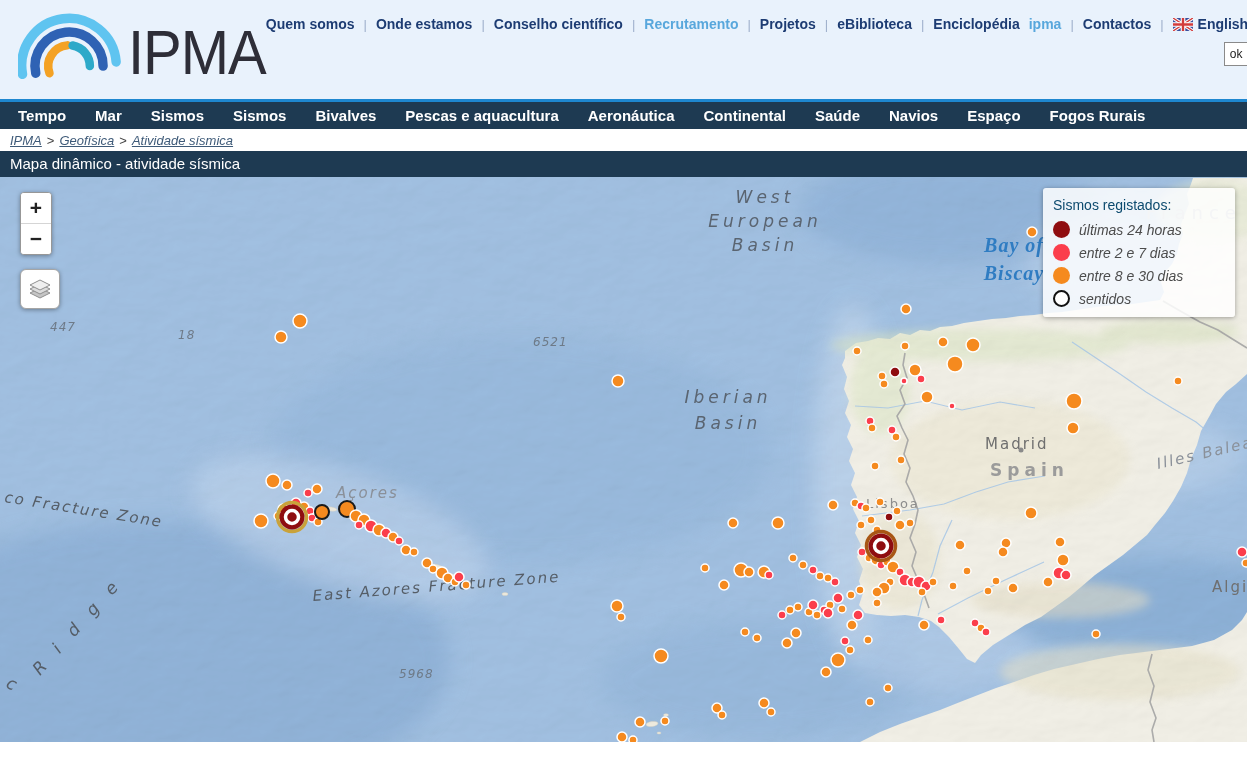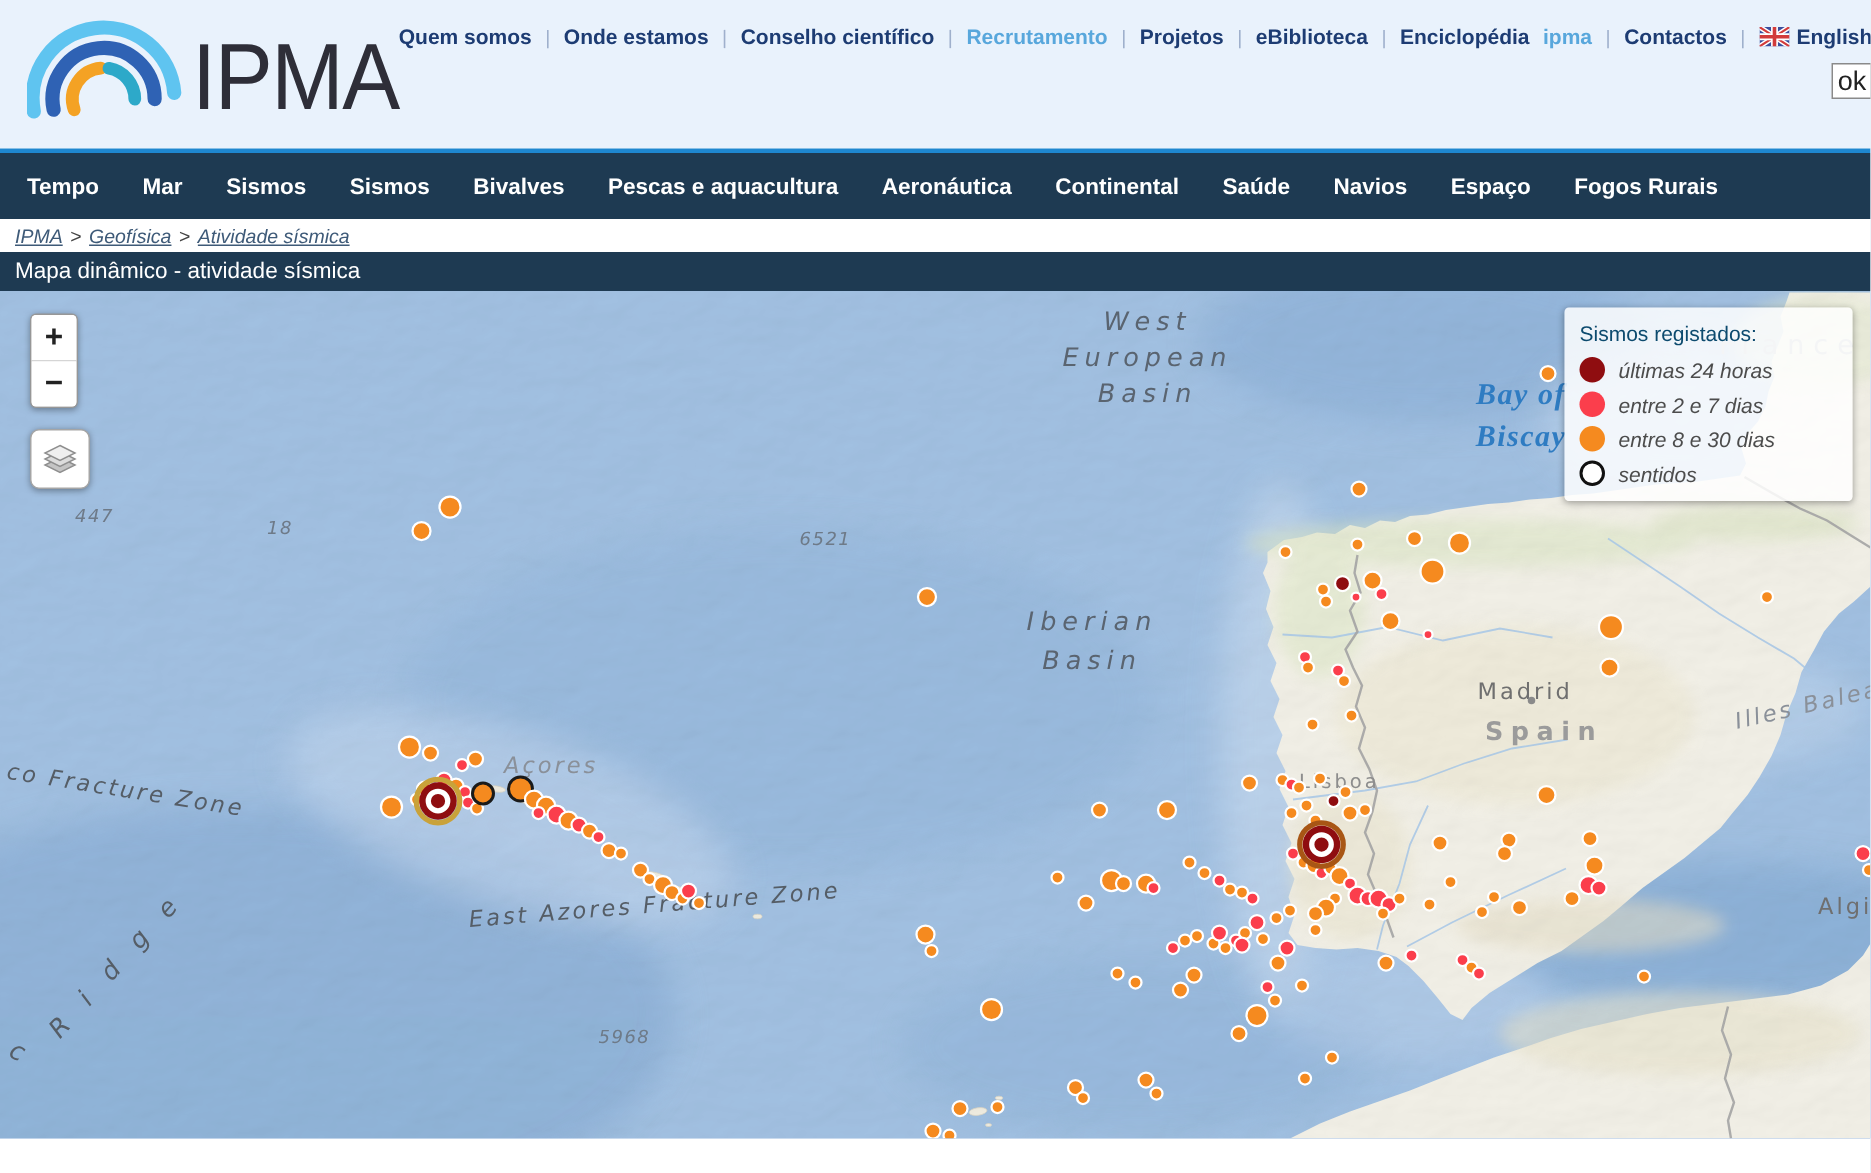--- a/index.html
+++ b/index.html
@@ -19,27 +19,27 @@
             display:inline-flex;align-items:center;gap:5px;cursor:pointer;}
   .top-link.active{color:#58a7dc;}
   .top-link .suffix{color:#58a7dc;margin-left:4px;}
   .pipe{color:#9fb0cc;font-size:13px;}
   .search-row{display:flex;align-items:center;gap:5px;}
   .search-row input{width:205px;height:22px;border:1px solid #a8b0bd;background:#fff;
                     font-size:14px;color:#333;padding:0 6px;outline:none;
                     font-family:"Liberation Sans",sans-serif;}
   .search-row input::placeholder{color:#555;}
   .search-row button{height:24px;min-width:24px;background:#fff;border:1px solid #8a8a8a;
-                     font-size:18px;color:#222;padding:0 3px;cursor:pointer;
+                     font-size:12px;color:#222;padding:0 3px;cursor:pointer;
                      font-family:"Liberation Sans",sans-serif;}
 
   .accent-line{height:3px;background:#1e87d0;}
 
   
-  .main-nav{height:44px;background:#1e3a52;display:flex;align-items:center;
+  .main-nav{height:27px;background:#1e3a52;display:flex;align-items:center;
             padding-left:18px;gap:29px;}
   .nav-item{color:#fff;font-size:15px;font-weight:bold;cursor:pointer;white-space:nowrap;}
 
   
   .breadcrumb{height:22px;background:#fff;display:flex;align-items:center;
               padding-left:10px;font-size:13px;font-style:italic;color:#444;}
   .bc-link{color:#3e5a78;text-decoration:underline;cursor:pointer;}
   .bc-sep{margin:0 5px;color:#444;font-style:normal;}
 
   

